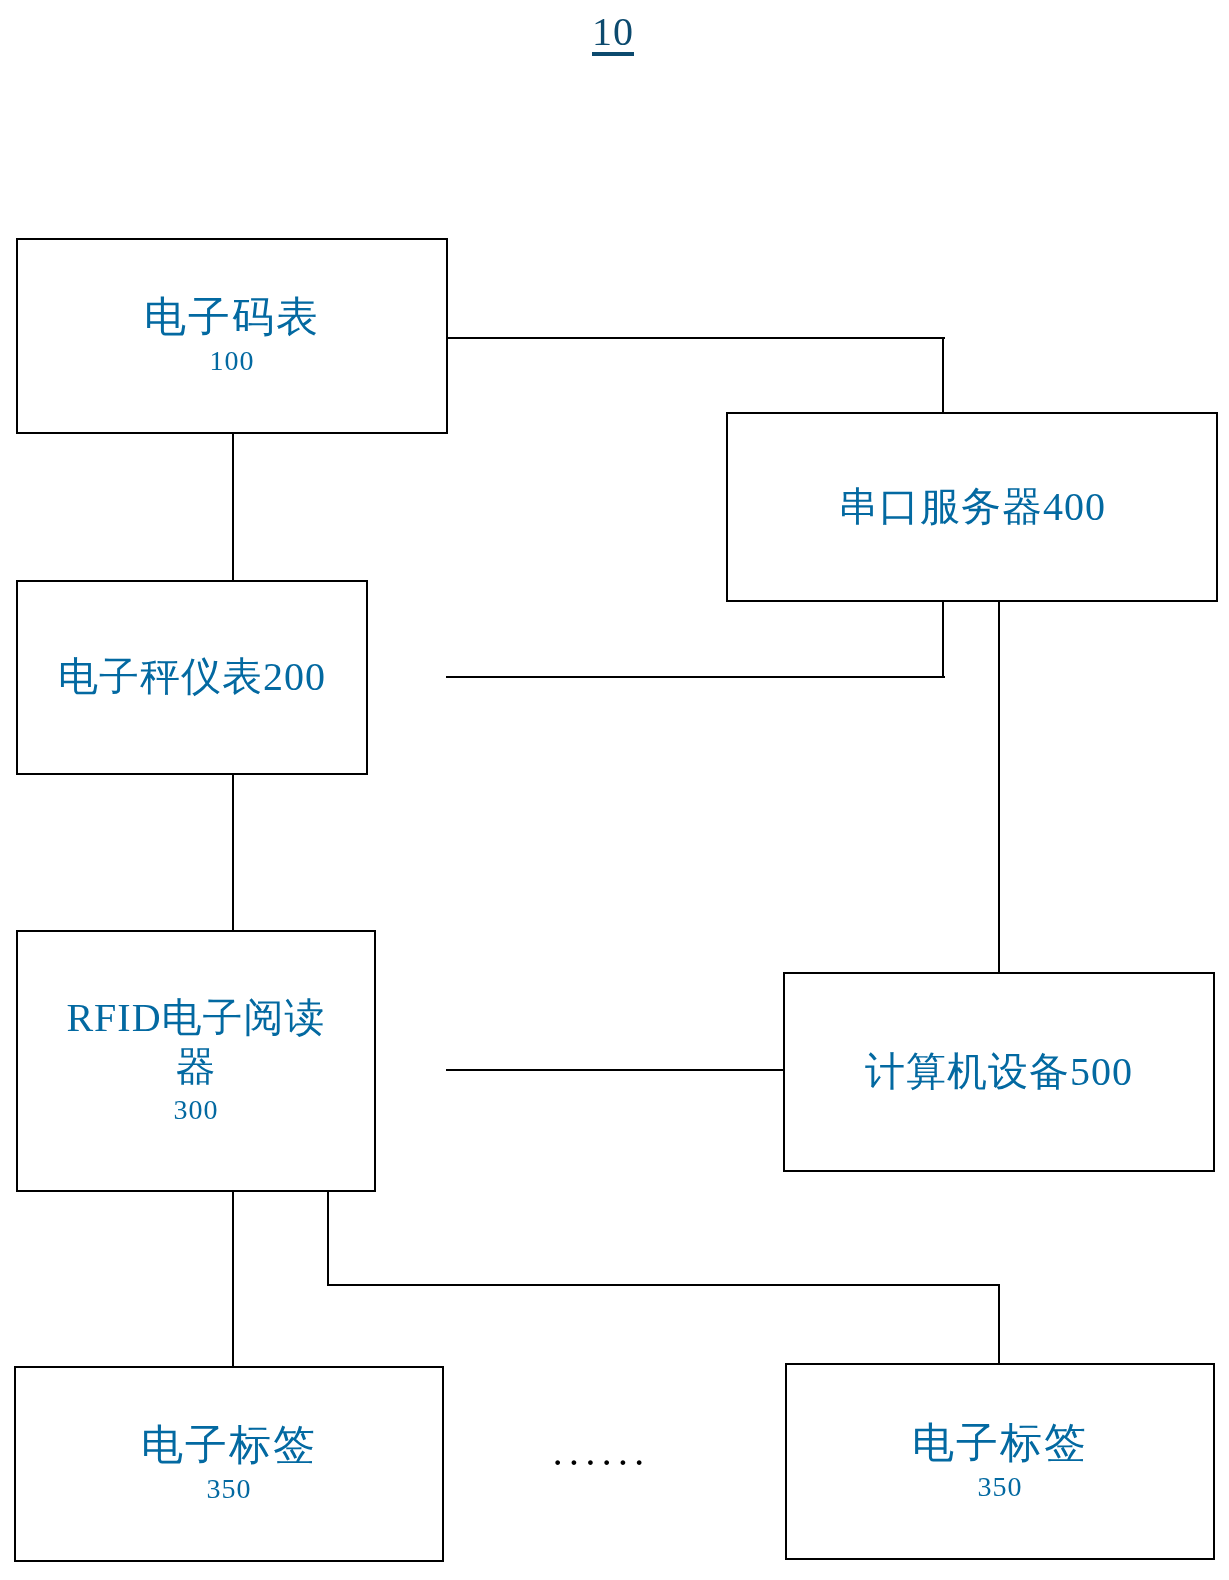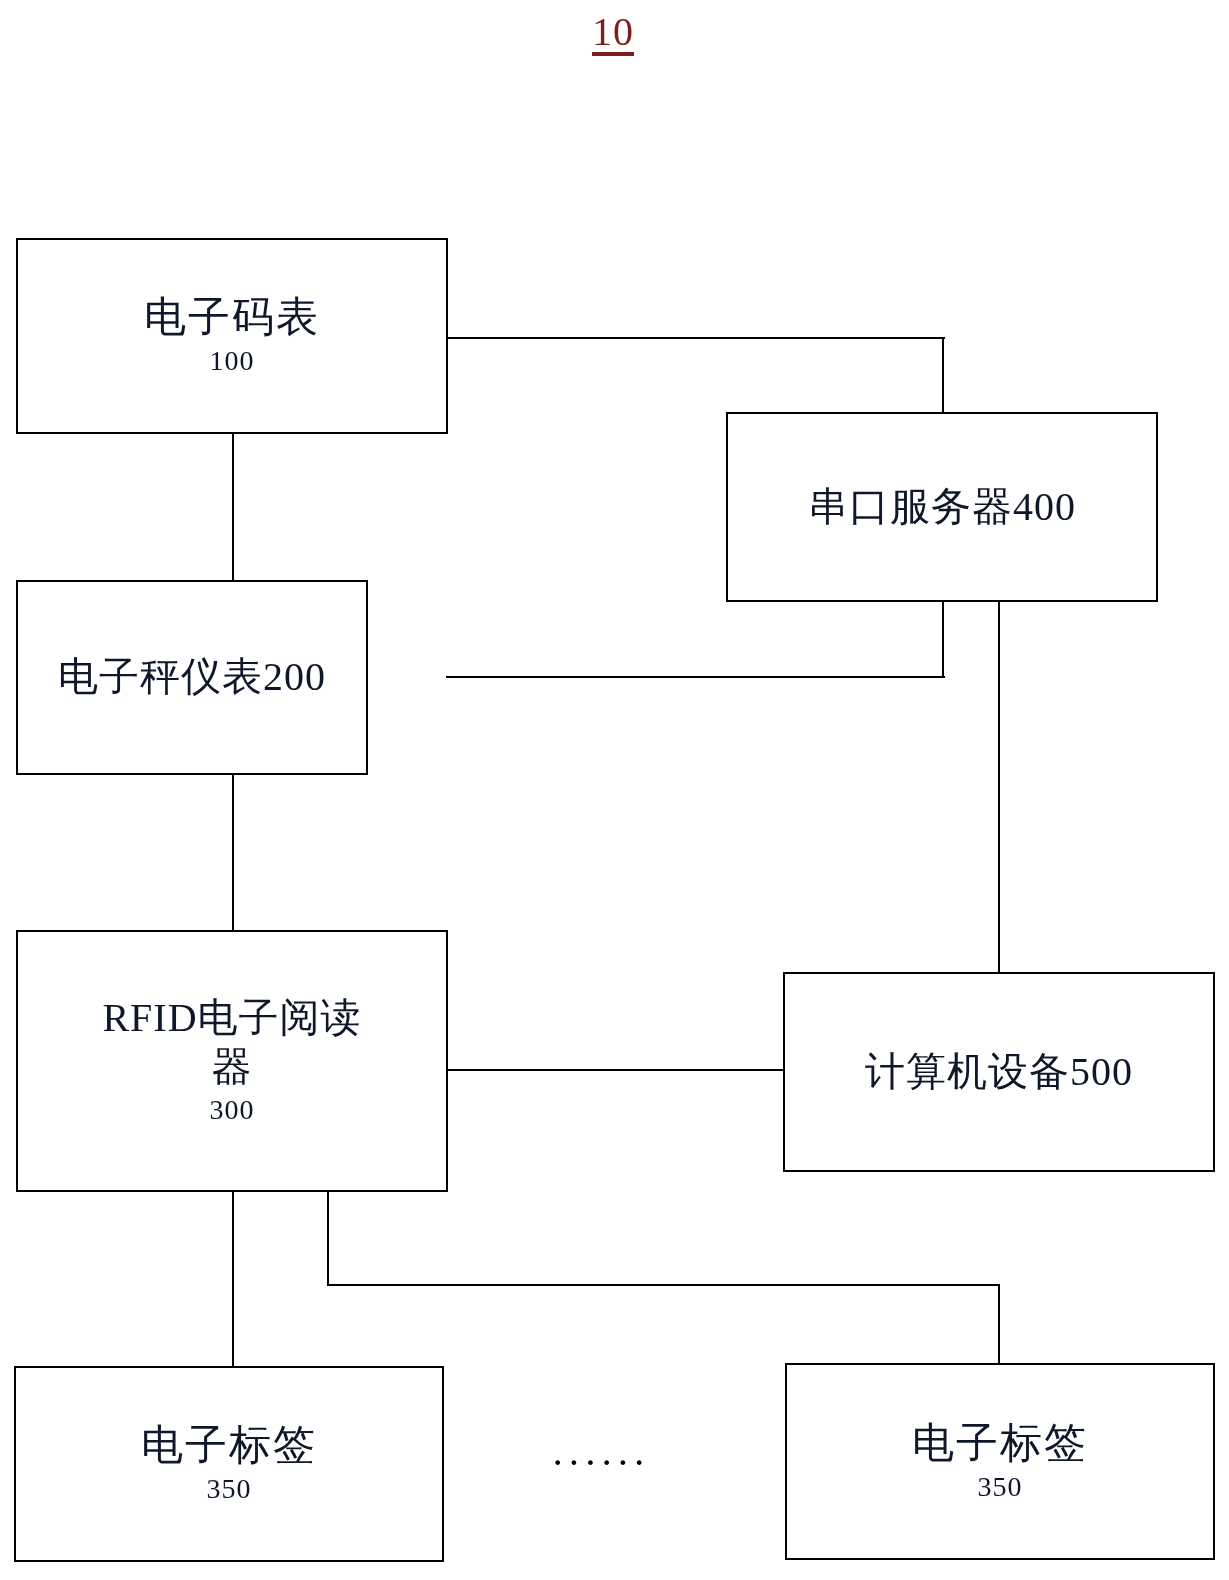--- a/index.html
+++ b/index.html
@@ -22,34 +22,34 @@
   
   .fig-number {
     position: absolute;
     font-size: 40px;
     line-height: 1;
     letter-spacing: 1px;
     text-decoration: underline;
     text-underline-offset: 7px;
     text-decoration-thickness: 4px;
     white-space: nowrap;
-    color: #7f1d1d;
+    color: #0c4a6e;
   }
   
   .block {
     position: absolute;
     box-sizing: border-box;
     border: 2px solid #000000;
     background: #ffffff;
     display: flex;
     flex-direction: column;
     align-items: center;
     justify-content: center;
     text-align: center;
-    color: #0f172a;
+    color: #0369a1;
     z-index: 3;
   }
   .block .line {
     display: block;
     white-space: nowrap;
   }
   .fs-cjk {
     font-size: 42px;
     line-height: 1.22;
     letter-spacing: 2px;
@@ -116,27 +116,27 @@
 
   <div class="block" style="left:16px; top:238px; width:432px; height:196px;">
     <span class="line fs-cjk">电子码表</span>
     <span class="line num">100</span>
   </div>
 
   <div class="block" style="left:16px; top:580px; width:352px; height:195px;">
     <span class="line fs-cjk-sm">电子秤仪表200</span>
   </div>
 
-  <div class="block" style="left:16px; top:930px; width:432px; height:262px;">
+  <div class="block" style="left:16px; top:930px; width:360px; height:262px;">
     <span class="line fs-cjk-sm">RFID电子阅读</span>
     <span class="line fs-cjk-sm">器</span>
     <span class="line num">300</span>
   </div>
 
-  <div class="block" style="left:726px; top:412px; width:432px; height:190px;">
+  <div class="block" style="left:726px; top:412px; width:492px; height:190px;">
     <span class="line fs-cjk-sm">串口服务器400</span>
   </div>
 
   <div class="block" style="left:783px; top:972px; width:432px; height:200px;">
     <span class="line fs-cjk-sm">计算机设备500</span>
   </div>
 
   <div class="block" style="left:14px; top:1366px; width:430px; height:196px;">
     <span class="line fs-cjk">电子标签</span>
     <span class="line num">350</span>

